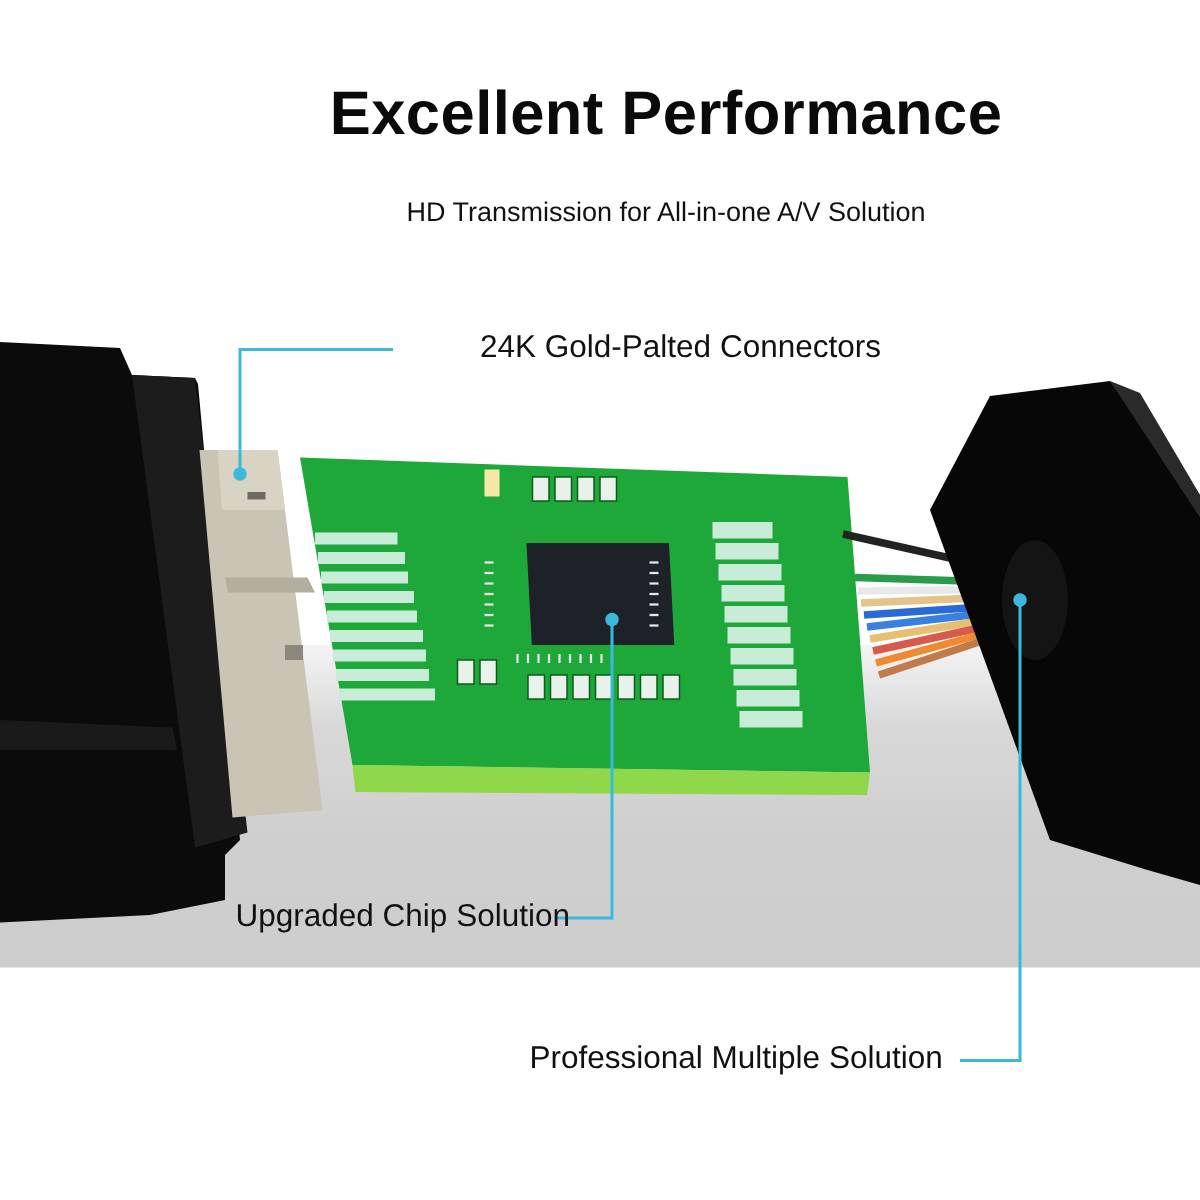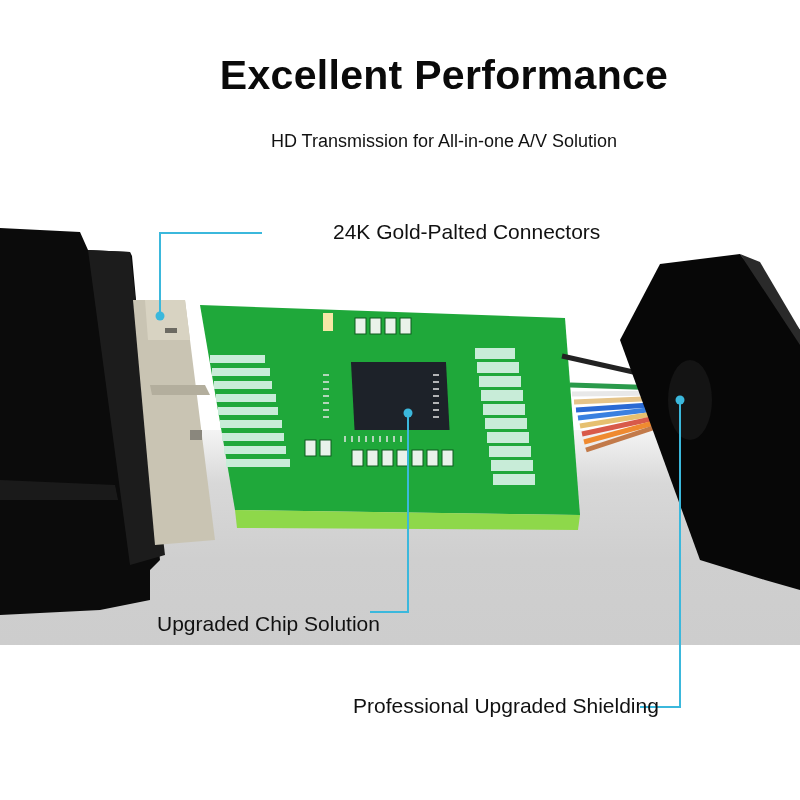--- a/index.html
+++ b/index.html
@@ -136,15 +136,15 @@
   <g fill="#3bb8dc">
     <circle cx="160" cy="316" r="4.5"></circle>
     <circle cx="408" cy="413" r="4.5"></circle>
     <circle cx="680" cy="400" r="4.5"></circle>
   </g>
 </svg>
 
 <div class="abs title">Excellent Performance</div>
 <div class="abs subtitle">HD Transmission for All-in-one A/V Solution</div>
 
-<div class="abs label" style="left:289px; top:220px;">24K Gold-Palted Connectors</div>
-<div class="abs label" style="left:113px; top:612px;">Upgraded Chip Solution</div>
-<div class="abs label" style="left:309px; top:694px;">Professional Upgraded Shielding</div>
+<div class="abs label" style="left:276px; top:220px;">24K Gold-Palted Connectors</div>
+<div class="abs label" style="left:113px; top:599px;">Upgraded Chip Solution</div>
+<div class="abs label" style="left:309px; top:694px;">Professional Multiple Solution</div>
 
 </body></html>

